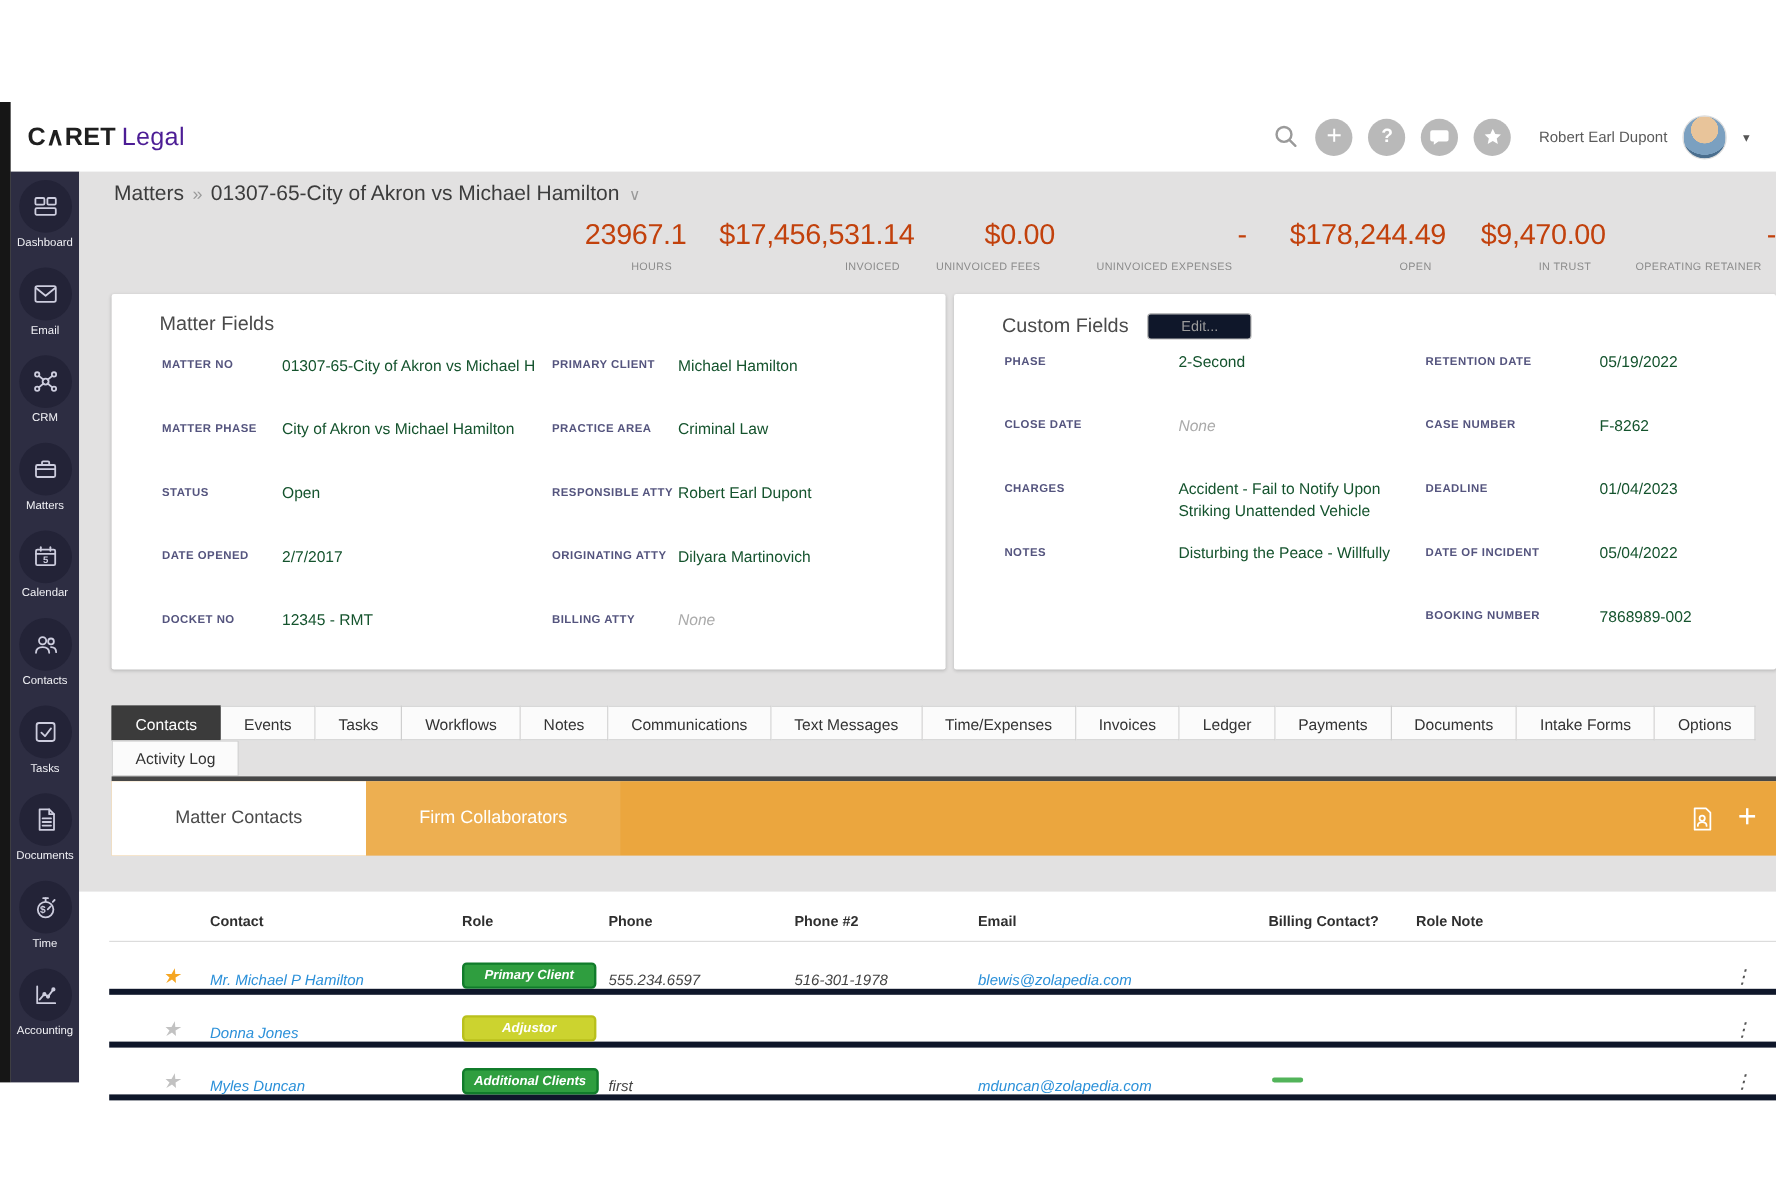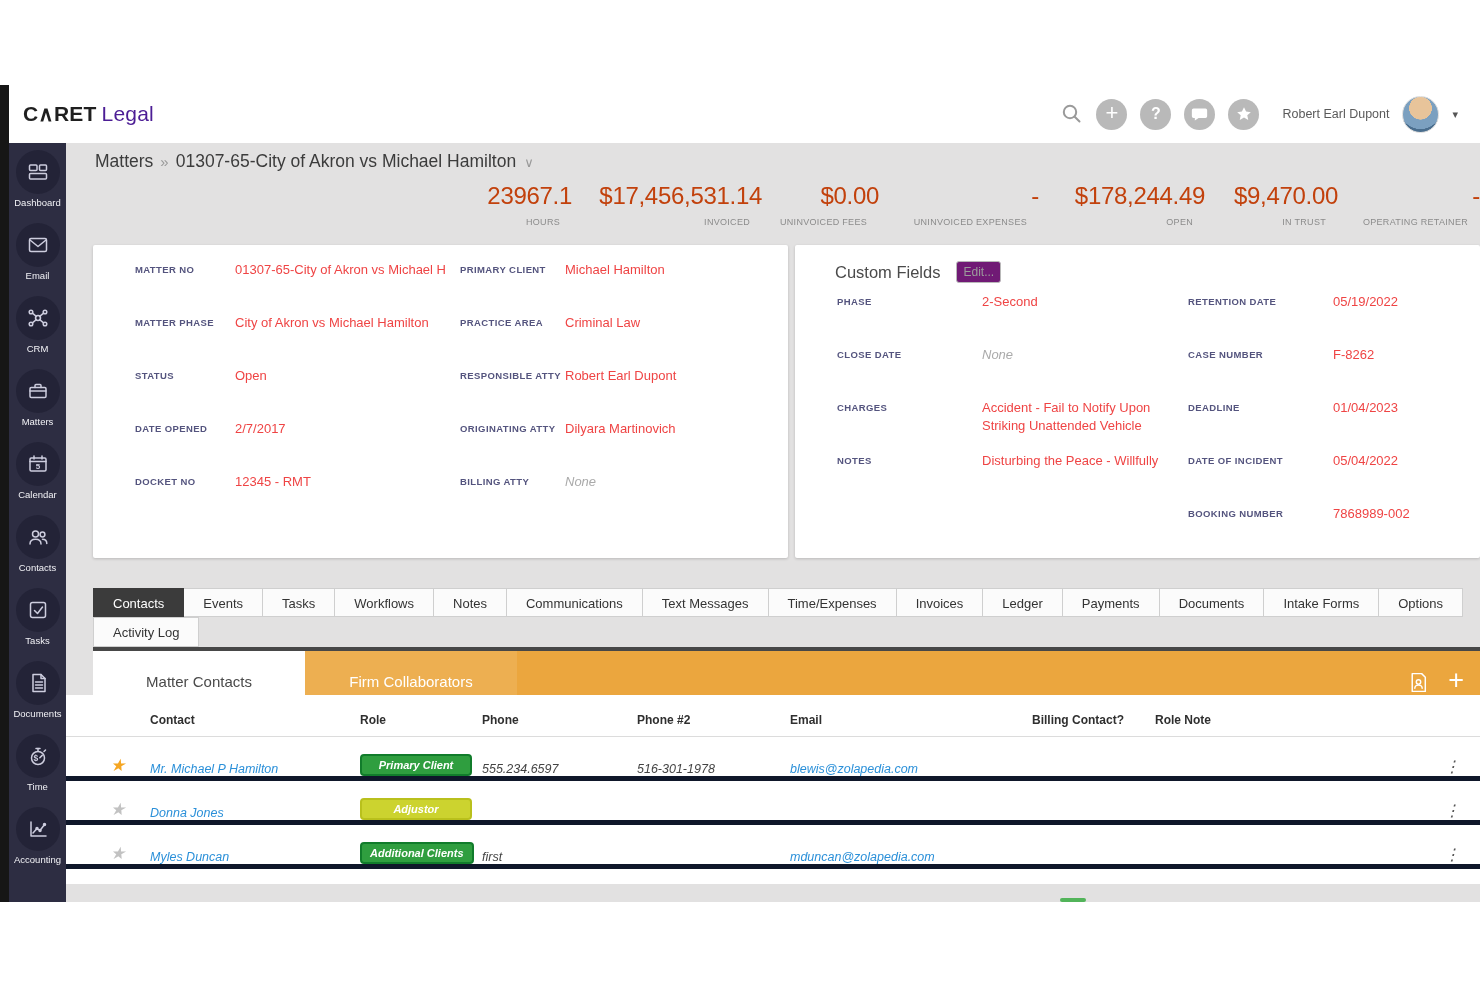--- a/index.html
+++ b/index.html
@@ -40,26 +40,26 @@
   .stat{text-align:right;}
   .stat-value{font-size:24px;color:#c2410c;letter-spacing:-.3px;}
   .stat-label{font-size:9px;color:#8b8b8b;letter-spacing:.3px;margin-top:7px;padding-right:12px;}
   
   .card{position:absolute;top:102px;height:313px;background:#fff;border-radius:2px;
         box-shadow:0 1px 3px rgba(0,0,0,.18);box-sizing:border-box;overflow:hidden;}
   .card.matter{left:27px;width:695px;}
   .card.custom{left:729px;width:685px;}
   .card-title-row{display:flex;align-items:center;padding:16px 0 0 40px;}
   .card-title{font-size:16.5px;color:#4a4a4a;}
-  .edit-btn{margin-left:16px;padding:3px 6px;border:1px solid #b9b9b9;border-radius:3px;
-            font-size:12px;color:#9b9b9b;background:#701a75;cursor:pointer;}
+  .edit-btn{margin-left:16px;padding:3px 27px;border:1px solid #b9b9b9;border-radius:3px;
+            font-size:12px;color:#9b9b9b;background:#0f172a;cursor:pointer;}
   .field-cols{display:flex;padding:16px 0 0 42px;}
   .f-row{min-height:53px;display:flex;align-items:flex-start;}
   .f-label{font-size:9.5px;font-weight:bold;color:#54547e;letter-spacing:.4px;padding-top:3px;flex:none;}
-  .f-value{font-size:13px;color:#ef4444;line-height:1.42;}
+  .f-value{font-size:13px;color:#14532d;line-height:1.42;}
   .f-value.muted{color:#aaa;font-style:italic;}
   .f-value.clip{white-space:nowrap;overflow:hidden;max-width:215px;}
   .card.matter .col1{width:325px;} .card.matter .col1 .f-label{width:100px;}
   .card.matter .col2{flex:1;}      .card.matter .col2 .f-label{width:105px;}
   .card.custom .col1{width:351px;} .card.custom .col1 .f-label{width:145px;}
   .card.custom .col1 .f-value{max-width:180px;}
   .card.custom .col2{flex:1;}      .card.custom .col2 .f-label{width:145px;}
   
   .tabs-r1{position:absolute;left:27px;top:445px;right:0;display:flex;}
   .tabs-r2{position:absolute;left:27px;top:474px;display:flex;}
@@ -72,21 +72,21 @@
   
   .orange-bar{position:absolute;left:27px;top:508px;right:0;height:62px;background:#eba63e;}
   .mc-tab{position:absolute;left:0;top:0;width:212px;height:62px;background:#fff;
           font-size:15px;color:#4a4a4a;text-align:center;line-height:62px;cursor:pointer;}
   .fc-tab{position:absolute;left:212px;top:0;width:212px;height:62px;background:rgba(255,255,255,.10);
           font-size:15px;color:#fff;text-align:center;line-height:62px;cursor:pointer;}
   .orange-icons{position:absolute;right:16px;top:0;height:62px;display:flex;align-items:center;gap:18px;}
   .oicon{stroke:#fff;fill:none;stroke-width:1.4;stroke-linecap:round;stroke-linejoin:round;cursor:pointer;}
   .plus-white{color:#fff;font-size:27px;font-weight:300;cursor:pointer;line-height:1;margin-top:-3px;}
   
-  .table-region{position:absolute;left:0;top:552px;right:0;height:189px;background:#fff;}
+  .table-region{position:absolute;left:0;top:600px;right:0;height:189px;background:#fff;padding-left:25px;}
   .t-head{display:flex;padding-left:44px;height:42px;align-items:flex-end;padding-bottom:9px;
           border-bottom:1px solid #dcdcdc;font-size:12px;font-weight:bold;color:#2f2f2f;box-sizing:border-box;}
   .t-row{display:flex;padding-left:44px;height:44px;align-items:flex-end;border-bottom:5px solid #0f172a;
          font-size:12.5px;color:#444;box-sizing:border-box;font-style:italic;}
   .c-star{width:40px;flex:none;} .c-contact{width:210px;flex:none;} .c-role{width:122px;flex:none;}
   .c-phone{width:155px;flex:none;} .c-phone2{width:153px;flex:none;} .c-email{width:242px;flex:none;}
   .c-billing{width:123px;flex:none;} .c-note{flex:1;} .c-kebab{width:56px;flex:none;text-align:center;}
   .star-icon{font-size:17px;cursor:pointer;}
   .star-icon::before{content:"★";}
   .link{color:#2b90d9;cursor:pointer;text-decoration:none;}
@@ -276,20 +276,23 @@
       <div class="stat-value">$9,470.00</div>
       <div class="stat-label">IN TRUST</div>
     </div>
     <div class="stat" style="width:142px">
       <div class="stat-value">-</div>
       <div class="stat-label">OPERATING RETAINER</div>
     </div>
   </div>
 
   <div class="card matter">
+    <div class="card-title-row">
+      <div class="card-title">Matter Fields</div>
+    </div>
     <div class="field-cols">
       <div class="col1">
         <div class="f-row">
             <div class="f-label">MATTER NO</div>
             <div class="f-value clip">01307-65-City of Akron vs Michael H</div>
           </div>
         <div class="f-row">
             <div class="f-label">MATTER PHASE</div>
             <div class="f-value">City of Akron vs Michael Hamilton</div>
           </div>

